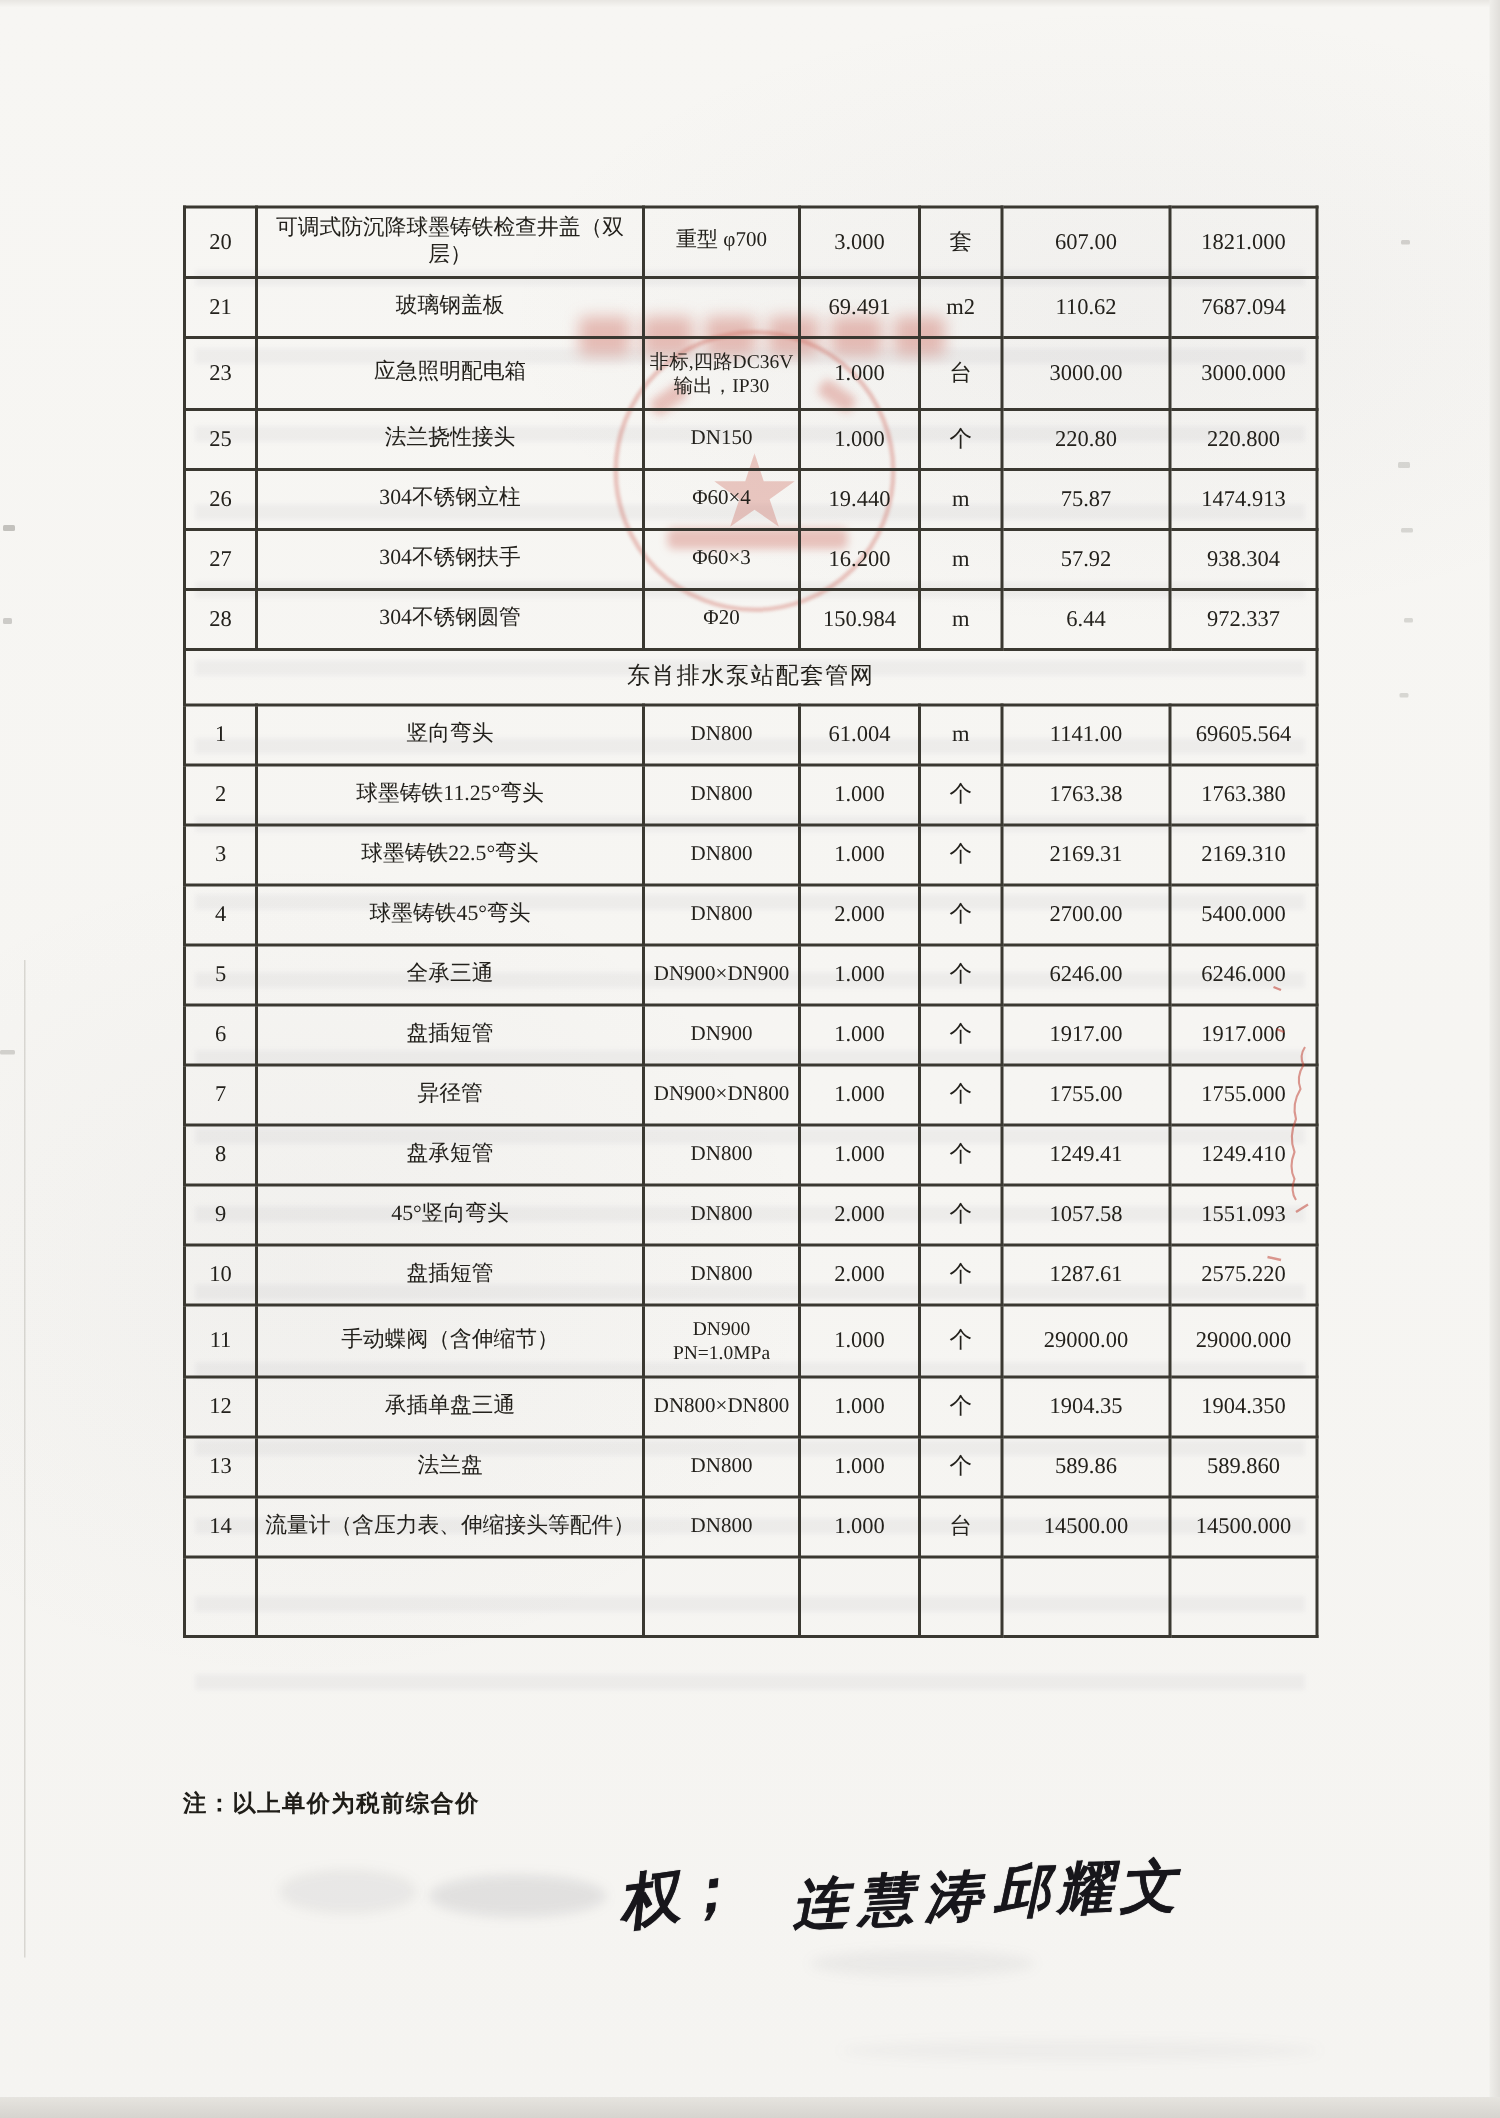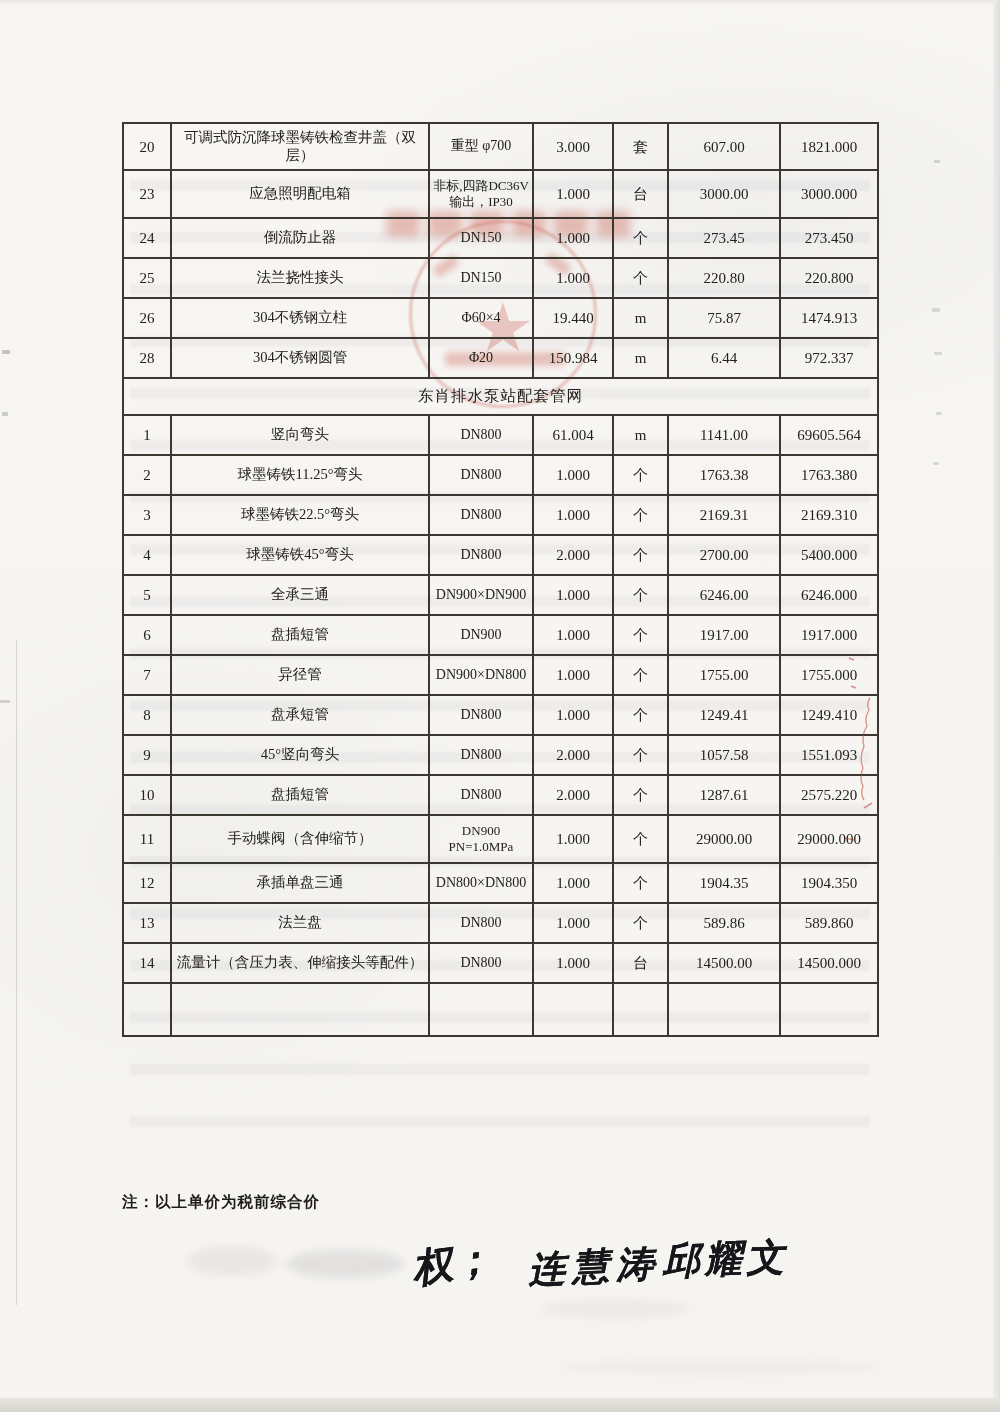--- a/index.html
+++ b/index.html
@@ -17,21 +17,21 @@
   }
   
   .edge{position:absolute;background:#dbd9d4;}
   .edge-bottom{left:0;top:1398px;width:1000px;height:14px;background:linear-gradient(#e6e4df,#d6d4cf);}
   .edge-right{left:993px;top:0;width:7px;height:1412px;background:linear-gradient(90deg,#efeeea,#e0deda);}
   .edge-top{left:0;top:0;width:1000px;height:5px;background:linear-gradient(#e8e6e2,rgba(232,230,226,0));}
   .fold-line{position:absolute;left:16px;top:640px;width:1px;height:665px;background:rgba(140,135,126,0.28);}
   .mark{position:absolute;background:#8f8d88;border-radius:1px;}
 
   
-  .tbl-wrap{position:absolute;left:122px;top:122px;width:763px;z-index:2;}
+  .tbl-wrap{position:absolute;left:122px;top:137px;width:763px;z-index:2;}
   table{border-collapse:collapse;table-layout:fixed;width:755px;background:transparent;}
   td{
     border:2px solid #3a3831;text-align:center;vertical-align:middle;
     color:#23211c;padding:0 2px;font-size:15px;line-height:1.2;
     overflow:hidden;
   }
   tr{height:40px;}
   tr.tall2{height:48px;}
   tr.tallA{height:47px;}
   tr.section-row{height:37px;}
@@ -133,56 +133,65 @@
       <tbody id="table-body">
           <tr class="table-row tallA">
             <td class="c0">20</td>
             <td class="c1">可调式防沉降球墨铸铁检查井盖（双层）</td>
             <td class="c2">重型 φ700</td>
             <td class="c3">3.000</td>
             <td class="c4">套</td>
             <td class="c5">607.00</td>
             <td class="c6">1821.000</td>
           </tr>
+          <tr class="table-row">
+            <td class="c0">21</td>
+            <td class="c1">玻璃钢盖板</td>
+            <td class="c2"></td>
+            <td class="c3">69.491</td>
+            <td class="c4">m2</td>
+            <td class="c5">110.62</td>
+            <td class="c6">7687.094</td>
+          </tr>
           <tr class="table-row tall2">
             <td class="c0">23</td>
             <td class="c1">应急照明配电箱</td>
             <td class="c2">非标,四路DC36V
 输出，IP30</td>
             <td class="c3">1.000</td>
             <td class="c4">台</td>
             <td class="c5">3000.00</td>
             <td class="c6">3000.000</td>
-          </tr>
-          <tr class="table-row">
-            <td class="c0">24</td>
-            <td class="c1">倒流防止器</td>
-            <td class="c2">DN150</td>
-            <td class="c3">1.000</td>
-            <td class="c4">个</td>
-            <td class="c5">273.45</td>
-            <td class="c6">273.450</td>
           </tr>
           <tr class="table-row">
             <td class="c0">25</td>
             <td class="c1">法兰挠性接头</td>
             <td class="c2">DN150</td>
             <td class="c3">1.000</td>
             <td class="c4">个</td>
             <td class="c5">220.80</td>
             <td class="c6">220.800</td>
           </tr>
           <tr class="table-row">
             <td class="c0">26</td>
             <td class="c1">304不锈钢立柱</td>
             <td class="c2">Φ60×4</td>
             <td class="c3">19.440</td>
             <td class="c4">m</td>
             <td class="c5">75.87</td>
             <td class="c6">1474.913</td>
+          </tr>
+          <tr class="table-row">
+            <td class="c0">27</td>
+            <td class="c1">304不锈钢扶手</td>
+            <td class="c2">Φ60×3</td>
+            <td class="c3">16.200</td>
+            <td class="c4">m</td>
+            <td class="c5">57.92</td>
+            <td class="c6">938.304</td>
           </tr>
           <tr class="table-row">
             <td class="c0">28</td>
             <td class="c1">304不锈钢圆管</td>
             <td class="c2">Φ20</td>
             <td class="c3">150.984</td>
             <td class="c4">m</td>
             <td class="c5">6.44</td>
             <td class="c6">972.337</td>
           </tr>

